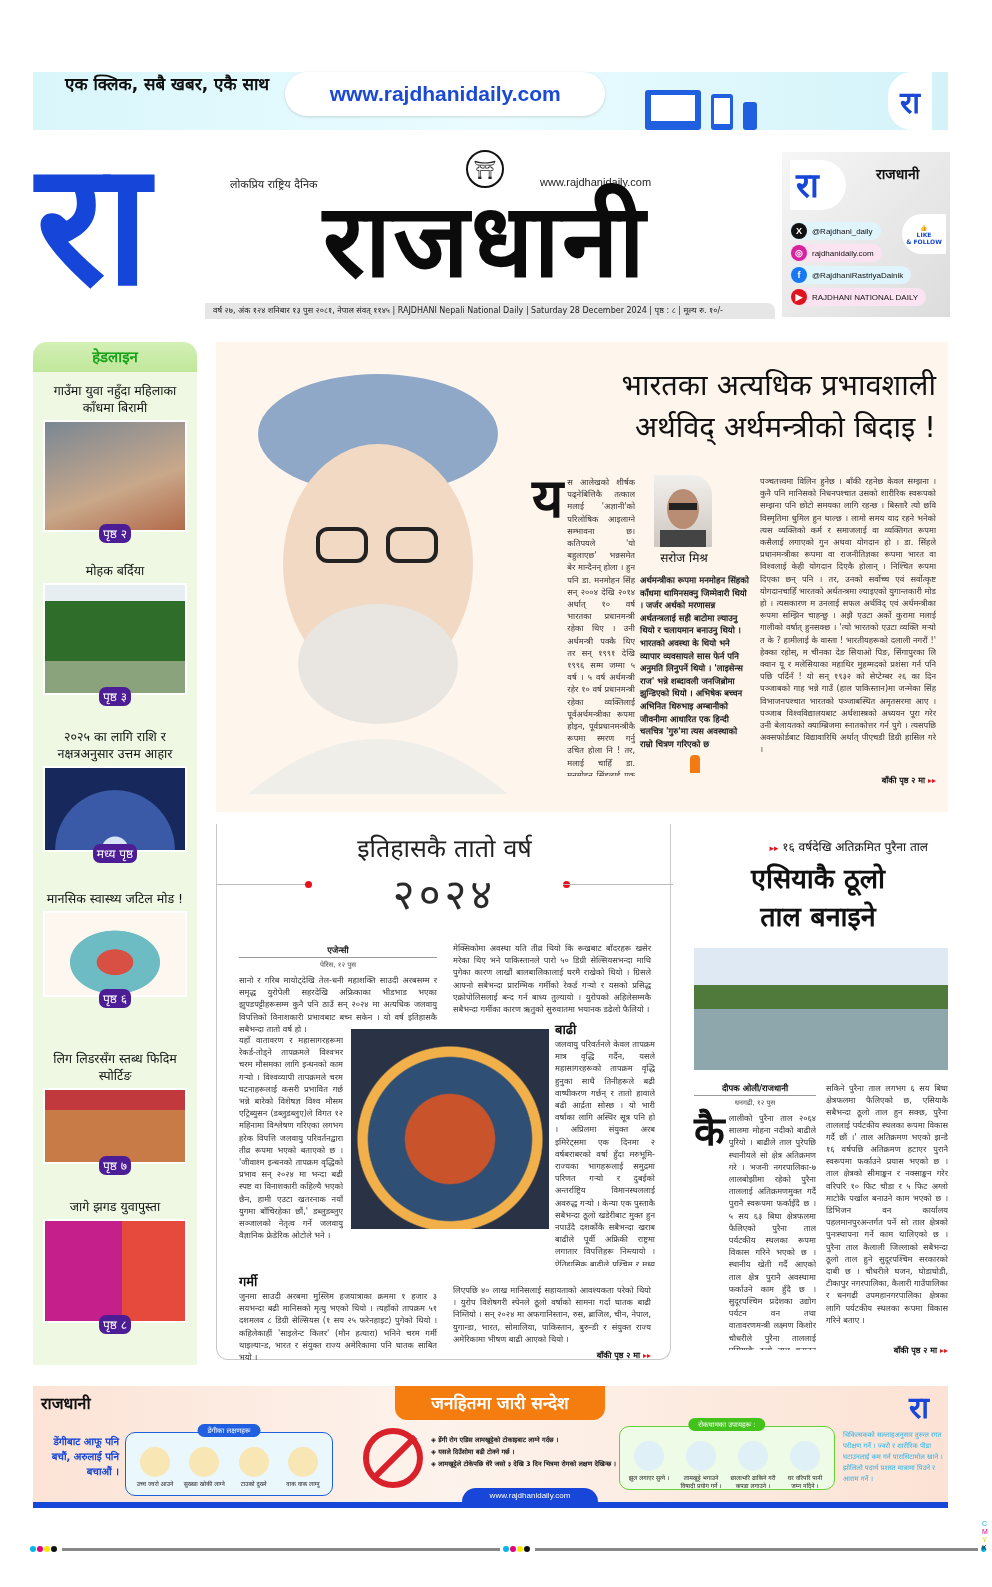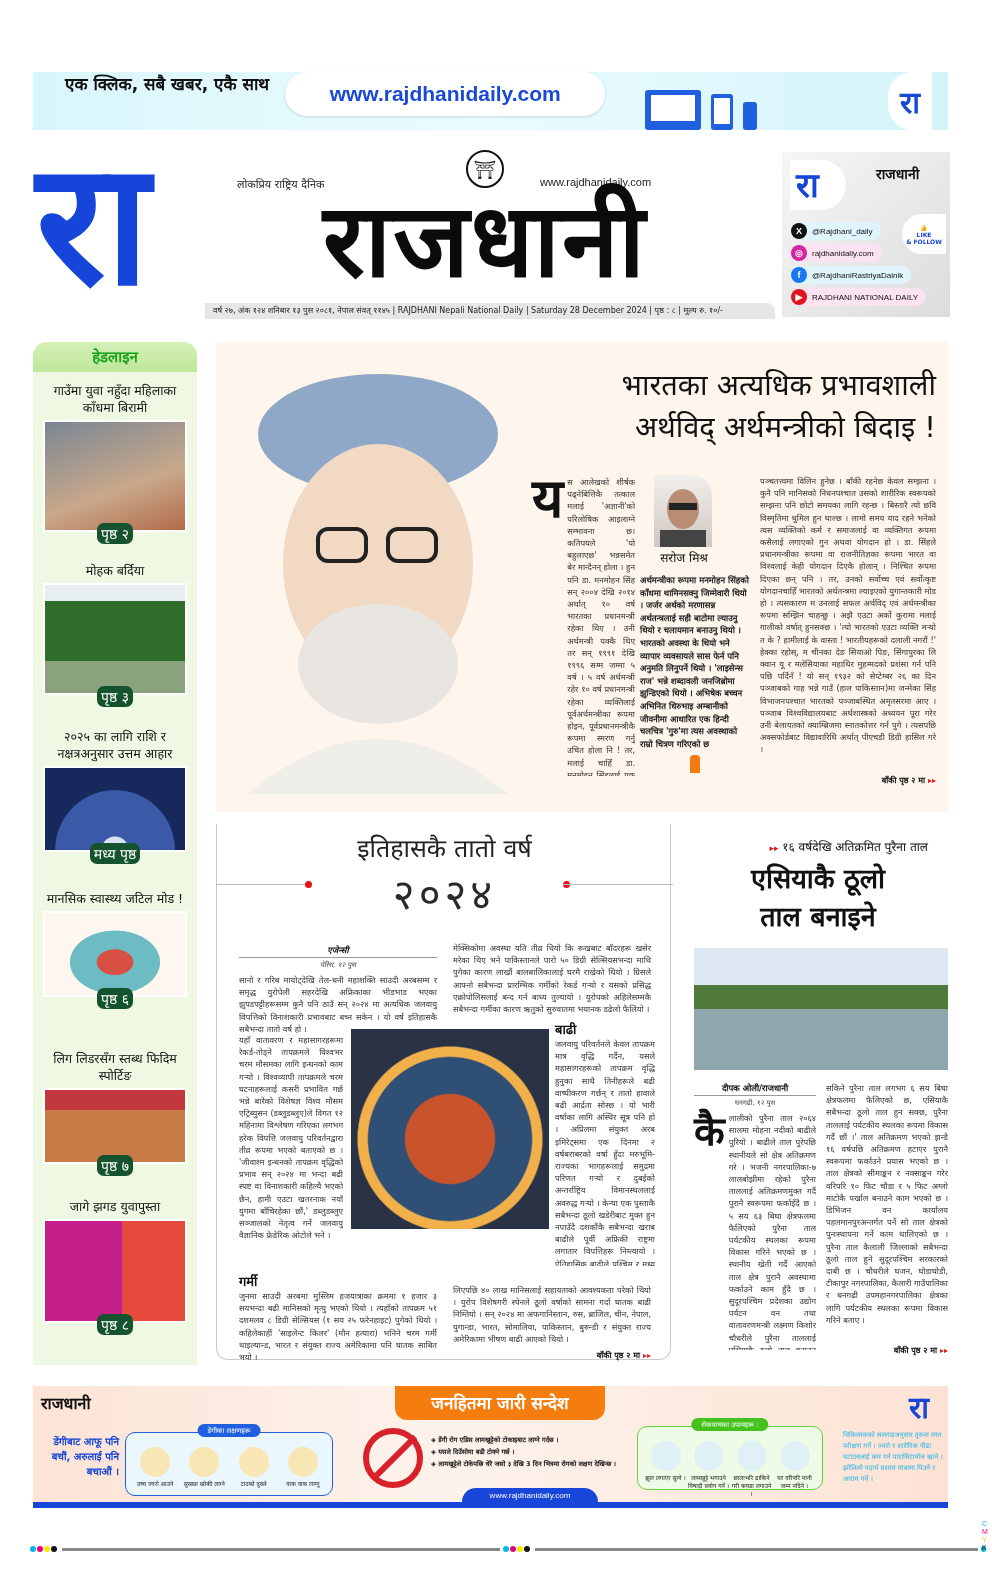--- a/index.html
+++ b/index.html
@@ -13,41 +13,41 @@
   .devices { display: flex; gap: 10px; margin-left: 40px; align-items: flex-end; }
   .dev-laptop { width: 56px; height: 40px; background: #1f5fe0; border-radius: 3px; position: relative; }
   .dev-laptop::after { content: ""; position: absolute; left: 6px; top: 5px; right: 6px; bottom: 9px; background: #fff; }
   .dev-tab { width: 22px; height: 36px; background: #1f5fe0; border-radius: 3px; position: relative; }
   .dev-tab::after { content:""; position:absolute; left:3px; top:4px; right:3px; bottom:6px; background:#fff; }
   .dev-phone { width: 14px; height: 28px; background: #1f5fe0; border-radius: 3px; }
   .top-logo-r { margin-left: auto; margin-right: 16px; background: #fff; width: 44px; height: 58px; border-radius: 24px 0 0 24px; display: flex; align-items: center; justify-content: center; color: #1a49d6; font-weight: bold; font-size: 30px; }
 
   
   .big-r { left: 36px; top: 138px; width: 130px; height: 180px; color: #1546d9; font-size: 170px; font-weight: bold; line-height: 170px; font-family: "DejaVu Serif", serif; }
-  .tagline { left: 230px; top: 176px; font-size: 11px; color: #222; margin-left: 7px; }
+  .tagline { left: 230px; top: 176px; font-size: 11px; color: #222; }
   .site-url-small { left: 540px; top: 176px; font-size: 11px; color: #222; font-family: "Liberation Sans", sans-serif; }
   .emblem { left: 466px; top: 150px; width: 38px; height: 38px; border-radius: 50%; border: 2px solid #111; background: #fff; display:flex; align-items:center; justify-content:center; font-size: 18px; }
   .mast-title { left: 205px; top: 180px; width: 560px; height: 120px; font-size: 102px; line-height: 120px; font-weight: bold; color: #0b0b0b; font-family: "DejaVu Serif", serif; letter-spacing: 2px; text-align: center; }
   .dateline { left: 205px; top: 303px; width: 570px; height: 16px; background: #e6e6e6; border-radius: 0 8px 0 0; font-size: 8px; line-height: 16px; padding-left: 8px; white-space: nowrap; overflow: hidden; color: #222; }
 
   
   .social { left: 782px; top: 152px; width: 168px; height: 165px; background: linear-gradient(135deg,#f6f6f6,#dcdcdc); }
   .social .r-mark { position:absolute; left: 8px; top: 8px; width: 56px; height: 50px; background:#fff; border-radius: 0 30px 30px 0; color:#1546d9; font-weight:bold; font-size: 34px; line-height: 50px; padding-left: 6px; }
   .social .mini-title { position:absolute; left: 94px; top: 12px; font-size: 14px; font-weight:bold; color:#111; }
   .social .row { position:absolute; left: 8px; height: 18px; border-radius: 9px; display:flex; align-items:center; font-size: 8px; font-family: "Liberation Sans", sans-serif; color:#111; padding-right: 8px; }
   .social .row .ic { width: 16px; height: 16px; border-radius: 50%; margin-right: 5px; margin-left: 1px; color:#fff; font-size: 9px; display:flex; align-items:center; justify-content:center; font-weight:bold; }
   .likefollow { position:absolute; right: 4px; top: 62px; width: 44px; height: 40px; background:#fff; border-radius: 22px 0 0 22px; font-size: 6px; color:#1546d9; font-weight:bold; display:flex; flex-direction:column; align-items:center; justify-content:center; }
 
   
   .sidebar { left: 33px; top: 342px; width: 164px; height: 1023px; background: #eef8e2; border-radius: 14px 14px 0 0; }
   .sidebar .head { height: 30px; border-radius: 14px 14px 0 0; background: linear-gradient(180deg,#d4f0b6,#bfe79a); color: #1aa31a; font-weight: bold; font-size: 15px; text-align:center; line-height: 30px; }
   .sb-item { position: absolute; left: 0; width: 164px; text-align:center; }
   .sb-title { font-size: 12.5px; line-height: 17px; color: #111; padding: 0 6px; }
   .sb-img { margin: 4px auto 0; width: 144px; height: 112px; border: 2px solid #fff; }
-  .page-tag { display:inline-block; background:#14532d; color:#fff; font-size: 14px; border-radius: 7px; padding: 1px 4px; position: relative; top: -9px; }
+  .page-tag { display:inline-block; background:#4c1d95; color:#fff; font-size: 12px; border-radius: 7px; padding: 1px 4px; position: relative; top: -9px; }
 
   
   .lead { left: 216px; top: 342px; width: 732px; height: 470px; background: #fef5ec; }
   .lead-headline { position:absolute; left: 300px; top: 22px; width: 420px; text-align: right; font-size: 29px; line-height: 42px; color: #111; }
   .portrait { position:absolute; left: 12px; top: 22px; width: 300px; height: 430px; }
   .dropcap { font-size: 54px; float: left; line-height: 46px; margin-right: 4px; font-weight: bold; color:#111; }
   .col-text { font-size: 8.2px; line-height: 12.2px; color: #333; text-align: justify; }
   .author-photo { position:absolute; left: 438px; top: 133px; width: 58px; height: 72px; background: linear-gradient(180deg,#f1efec,#cfc7c1); border-radius: 0 20px 0 0; overflow:hidden; }
   .author-name { position:absolute; left: 436px; top: 207px; width: 64px; text-align:center; font-size: 12px; color:#111; }
   .pull-quote { position:absolute; left: 424px; top: 232px; width: 110px; font-size: 8.4px; line-height: 12.6px; font-weight: bold; color: #222; }
@@ -81,21 +81,21 @@
   .ad-left-logo { position:absolute; left: 8px; top: 6px; font-size: 16px; font-weight:bold; color:#111; }
   .ad-slogan { position:absolute; left: 6px; top: 48px; width: 80px; font-size: 10px; line-height: 15px; color:#1746d8; font-weight: bold; text-align: right; }
   .symptom-box { position:absolute; left: 92px; top: 46px; width: 208px; height: 64px; border: 1.5px solid #1f5fe0; border-radius: 10px; background:#eaf7fd; }
   .box-title { position:absolute; top: -9px; left: 50%; transform: translateX(-50%); background:#1f5fe0; color:#fff; font-size: 7px; border-radius: 8px; padding: 2px 10px; white-space:nowrap; }
   .sym-row { position:absolute; top: 14px; left: 6px; right: 6px; display:flex; justify-content: space-between; }
   .sym { width: 46px; text-align:center; font-size: 6px; color:#222; }
   .sym .circ { width: 30px; height: 30px; border-radius: 50%; background: #f8e6b4; margin: 0 auto 3px; }
   .mosquito { position:absolute; left: 330px; top: 42px; width: 60px; height: 60px; border: 6px solid #d8212a; border-radius: 50%; }
   .mosquito::after { content:""; position:absolute; left: 22px; top: -6px; width: 6px; height: 60px; background:#d8212a; transform: rotate(45deg); }
   .ad-bullets { position:absolute; left: 398px; top: 48px; width: 200px; font-size: 6.5px; line-height: 12px; color:#111; font-weight:bold; }
-  .prevent-box { position:absolute; left: 604px; top: 40px; width: 186px; height: 64px; border: 1.5px solid #66d23a; border-radius: 10px; background:#eefbe6; }
+  .prevent-box { position:absolute; left: 586px; top: 40px; width: 216px; height: 64px; border: 1.5px solid #66d23a; border-radius: 10px; background:#eefbe6; }
   .prevent-box .box-title { background: #43c21c; }
   .prevent-box .sym .circ { background:#dff1f7; }
   .ad-right-text { position:absolute; left: 810px; top: 44px; width: 100px; font-size: 6.8px; line-height: 11px; color:#2ab4e8; }
   .ad-r-logo { position:absolute; left: 876px; top: 0; color:#1746d8; font-size: 30px; font-weight:bold; }
 
   
   .reg { top: 1546px; display:flex; align-items:center; gap: 1px; }
   .reg span { width: 6px; height: 6px; border-radius: 50%; display:inline-block; }
   .reg-bar { position:absolute; top: 1548px; height: 3px; background: #888; }
   .cmyk { left: 982px; top: 1520px; font-size: 7px; line-height: 8px; font-family: "Liberation Sans", sans-serif; }
@@ -224,21 +224,21 @@
 </div>
 
 <div class="abs a2024">
   <div class="a2024-kicker">इतिहासकै तातो वर्ष</div>
   <div class="dot-line-l"></div>
   <div class="red-dot" style="left:88px;"></div>
   <div class="red-dot" style="left:346px;"></div>
   <div class="dot-line-r"></div>
   <div class="a2024-year">२०२४</div>
 
-  <div style="position:absolute; left:22px; top:120px; width:198px;font-style:italic;">
+  <div style="position:absolute; left:22px; top:120px; width:198px;">
     <div class="byline">एजेन्सी</div>
     <div style="height:1px; background:#999; margin:2px 0;"></div>
     <div style="font-size:7px; text-align:center; color:#444;">पेरिस, १२ पुस</div>
   </div>
   <div class="col-text" style="position:absolute; left:22px; top:150px; width:198px;">सानो र गरिब मायोट्देखि तेल-धनी महाशक्ति साउदी अरबसम्म र समृद्ध युरोपेली सहरदेखि अफ्रिकाका भीडभाड भएका झुपडपट्टीहरूसम्म कुनै पनि ठाउँ सन् २०२४ मा अत्यधिक जलवायु विपत्तिको विनाशकारी प्रभावबाट बच्न सकेन । यो वर्ष इतिहासकै सबैभन्दा तातो वर्ष हो ।</div>
   <div class="col-text" style="position:absolute; left:236px; top:118px; width:198px;">मेक्सिकोमा अवस्था यति तीव्र थियो कि रूखबाट बाँदरहरू खसेर मरेका थिए भने पाकिस्तानले पारो ५० डिग्री सेल्सियसभन्दा माथि पुगेका कारण लाखौं बालबालिकालाई घरमै राखेको थियो । ग्रिसले आफ्नो सबैभन्दा प्रारम्भिक गर्मीको रेकर्ड गऱ्यो र यसको प्रसिद्ध एक्रोपोलिसलाई बन्द गर्न बाध्य तुल्यायो । युरोपको अहिलेसम्मकै सबैभन्दा गर्मीका कारण ऋतुको सुरुवातमा भयानक डढेलो फैलियो ।</div>
 
   <div class="col-text" style="position:absolute; left:22px; top:210px; width:104px; height:232px; overflow:hidden;">यहाँ वातावरण र महासागरहरूमा रेकर्ड-तोड्ने तापक्रमले विश्वभर चरम मौसमका लागि इन्धनको काम गऱ्यो । विश्वव्यापी तापक्रमले चरम घटनाहरूलाई कसरी प्रभावित गर्छ भन्ने बारेको विशेषज्ञ विश्व मौसम एट्रिब्युसन (डब्लुडब्लुए)ले विगत १२ महिनामा विश्लेषण गरिएका लगभग हरेक विपत्ति जलवायु परिवर्तनद्वारा तीव्र रूपमा भएको बताएको छ । 'जीवाश्म इन्धनको तापक्रम वृद्धिको प्रभाव सन् २०२४ मा भन्दा बढी स्पष्ट वा विनाशकारी कहिल्यै भएको छैन, हामी एउटा खतरनाक नयाँ युगमा बाँचिरहेका छौं,' डब्लुडब्लुए सञ्जालको नेतृत्व गर्ने जलवायु वैज्ञानिक फ्रेडेरिक ओटोले भने ।</div>
 
   <div class="globe"></div>

